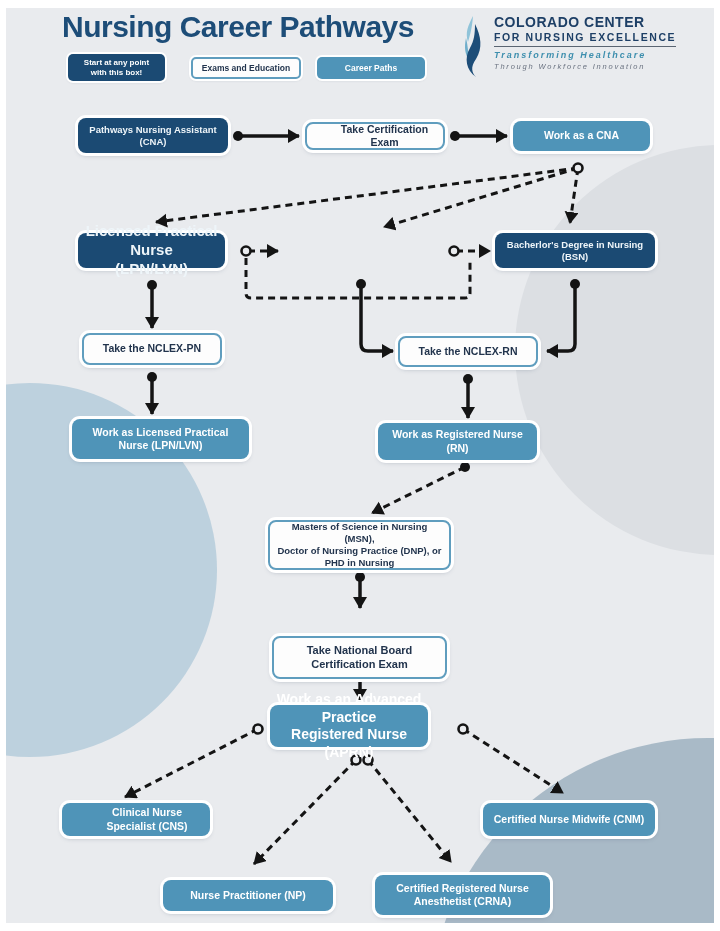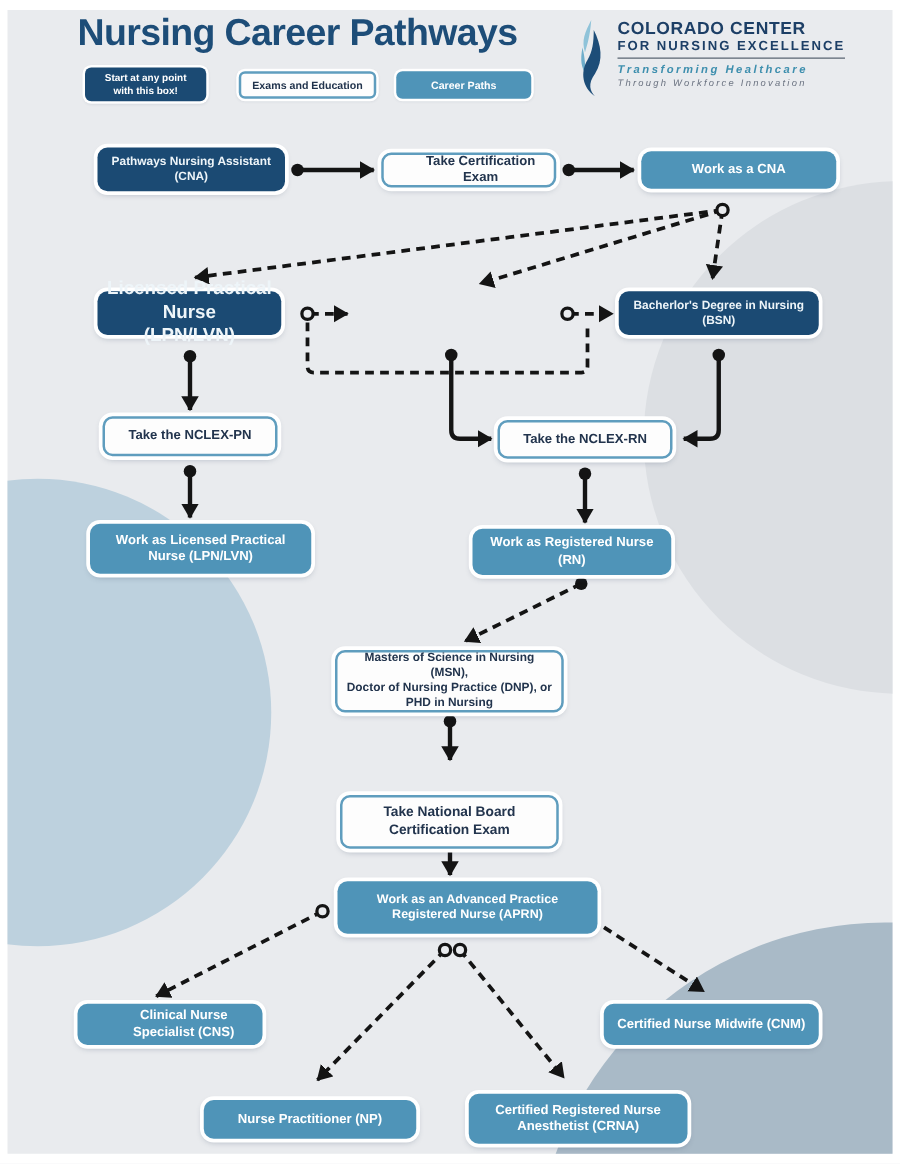--- a/index.html
+++ b/index.html
@@ -140,40 +140,40 @@
     <circle class="ring" cx="457" cy="721" r="4.5"></circle>
     <line class="conn dashed" x1="350" y1="752" x2="248" y2="856" marker-end="url(#ah)"></line>
     <line class="conn dashed" x1="362" y1="752" x2="445" y2="854" marker-end="url(#ah)"></line>
     <circle class="ring" cx="350" cy="752" r="4.5"></circle>
     <circle class="ring" cx="362" cy="752" r="4.5"></circle>
   </svg>
 
   <div class="node dark" style="left:72px;top:110px;width:150px;height:35px;font-size:9.5px;">Pathways Nursing Assistant
 (CNA)</div>
   <div class="node white" style="left:299px;top:114px;width:140px;height:28px;font-size:10.5px;padding-left:25px;">Take Certification Exam</div>
-  <div class="node blue" style="left:507px;top:113px;width:156px;height:30px;font-size:10.5px;">Work as a CNA</div>
+  <div class="node blue" style="left:507px;top:113px;width:137px;height:30px;font-size:10.5px;">Work as a CNA</div>
 
   <div class="node dark" style="left:72px;top:225px;width:147px;height:35px;font-size:15px;">Licensed Practical Nurse
 (LPN/LVN)</div>
   <div class="node dark" style="left:489px;top:225px;width:160px;height:35px;font-size:9.5px;">Bacherlor's Degree in Nursing
 (BSN)</div>
 
   <div class="node white" style="left:76px;top:325px;width:140px;height:32px;font-size:10.5px;">Take the NCLEX-PN</div>
   <div class="node white" style="left:392px;top:328px;width:140px;height:31px;font-size:10.5px;">Take the NCLEX-RN</div>
 
   <div class="node blue" style="left:66px;top:411px;width:177px;height:40px;font-size:10.5px;">Work as Licensed Practical
 Nurse (LPN/LVN)</div>
   <div class="node blue" style="left:372px;top:415px;width:159px;height:37px;font-size:10.5px;">Work as Registered Nurse (RN)</div>
 
   <div class="node white" style="left:262px;top:512px;width:183px;height:50px;font-size:9.5px;">Masters of Science in Nursing (MSN),
 Doctor of Nursing Practice (DNP), or
 PHD in Nursing</div>
   <div class="node white" style="left:266px;top:628px;width:175px;height:43px;font-size:11px;">Take National Board
 Certification Exam</div>
-  <div class="node blue" style="left:264px;top:697px;width:208px;height:42px;font-size:10px;">Work as an Advanced Practice
+  <div class="node blue" style="left:264px;top:697px;width:158px;height:42px;font-size:14px;">Work as an Advanced Practice
 Registered Nurse (APRN)</div>
 
   <div class="node blue" style="left:56px;top:795px;width:148px;height:33px;font-size:10.5px;padding-left:28px;">Clinical Nurse Specialist (CNS)</div>
   <div class="node blue" style="left:477px;top:795px;width:172px;height:33px;font-size:10.5px;">Certified Nurse Midwife (CNM)</div>
   <div class="node blue" style="left:157px;top:872px;width:170px;height:31px;font-size:10.5px;">Nurse Practitioner (NP)</div>
   <div class="node blue" style="left:369px;top:867px;width:175px;height:40px;font-size:10.5px;">Certified Registered Nurse
 Anesthetist (CRNA)</div>
 
 </div>
 

